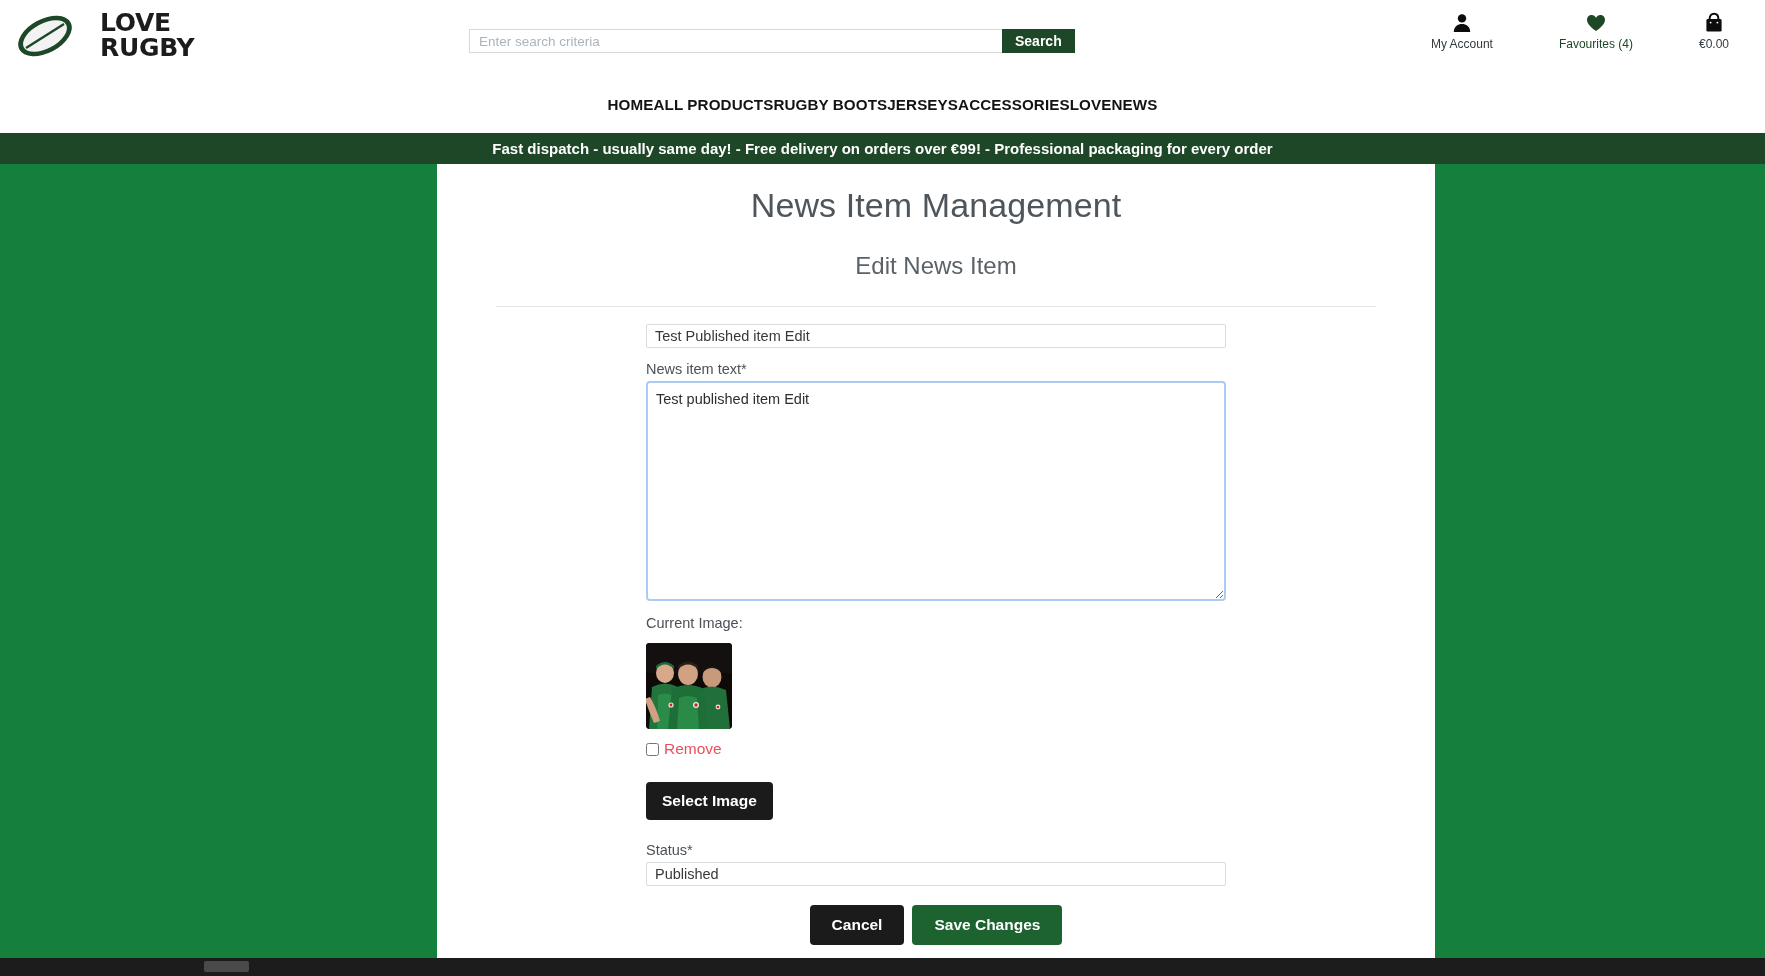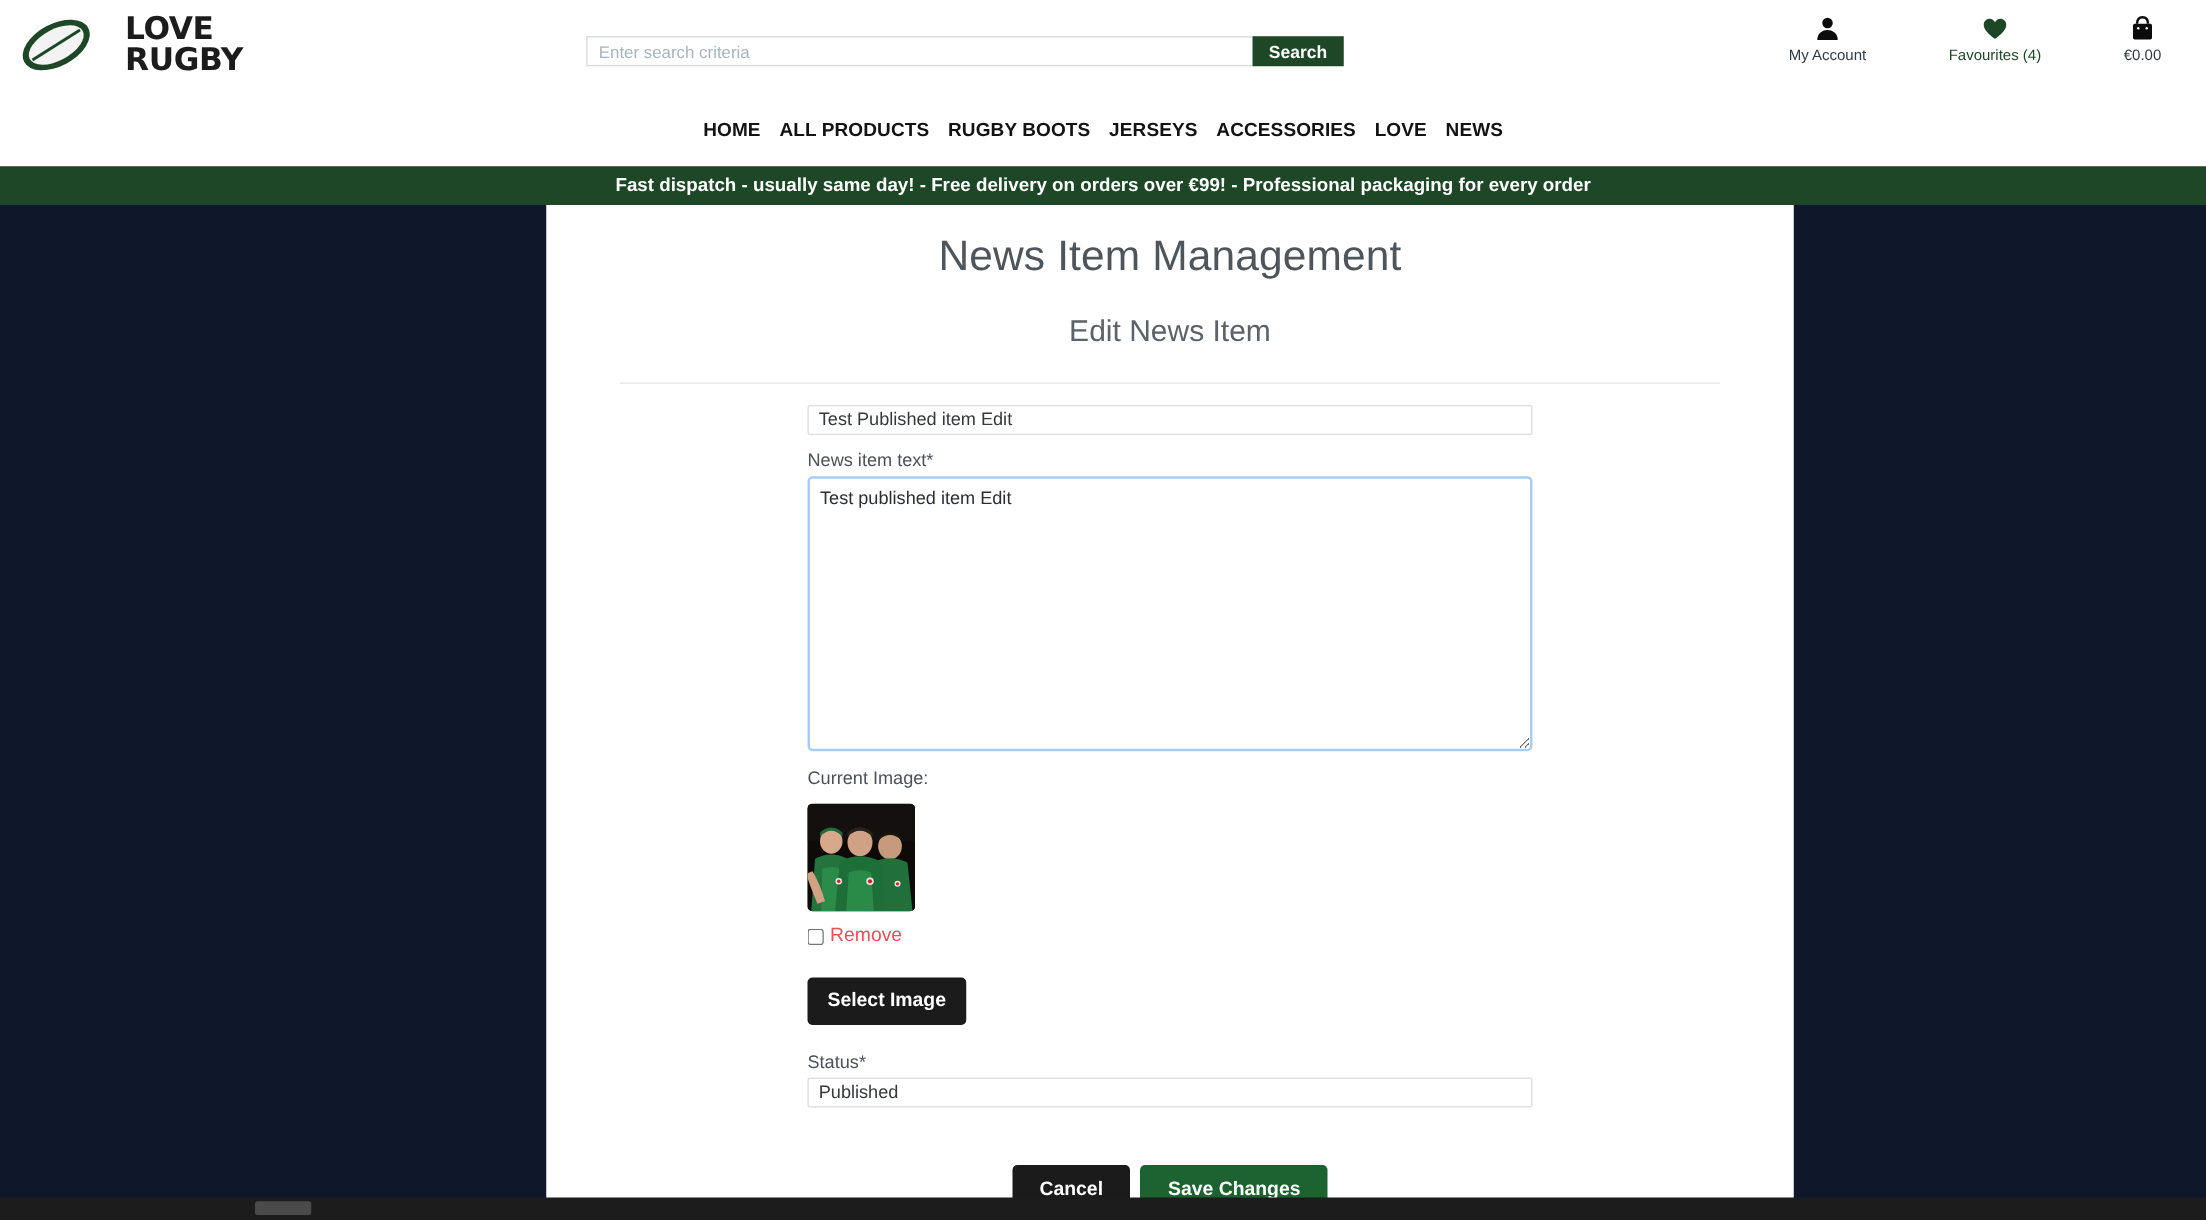--- a/index.html
+++ b/index.html
@@ -101,21 +101,20 @@
     white-space: nowrap;
   }
   .header-action.fav .hl { color: #1d4727; }
 
   .main-nav {
     position: absolute;
     left: 0; right: 0; top: 96px;
     display: flex;
     justify-content: center;
     align-items: baseline;
-    gap: 15px;
   }
   .nav-item {
     font-family: "Liberation Sans", sans-serif;
     font-weight: 700;
     font-size: 15.2px;
     color: #131313;
     text-decoration: none;
     cursor: pointer;
     white-space: nowrap;
     letter-spacing: 0.1px;
@@ -137,21 +136,21 @@
     font-size: 15px;
     color: #ffffff;
     white-space: nowrap;
   }
 
   
   .page-bg {
     position: relative;
     width: 100%;
     height: 812px;
-    background: #0f172a;
+    background: #15803d;
   }
   .content-card {
     position: absolute;
     left: 437px;
     top: 0;
     width: 998px;
     height: 812px;
     background: #ffffff;
   }
   .card-inner {
@@ -284,21 +283,20 @@
   .btn {
     border: none;
     border-radius: 4px;
     font-family: "Liberation Sans", sans-serif;
     font-weight: 700;
     font-size: 15.5px;
     color: #ffffff;
     padding: 11px 22px;
     cursor: pointer;
     white-space: nowrap;
-    margin-top: 27px;
   }
   .btn-cancel { background: #1b1b1b; }
   .btn-save { background: #1d6330; }
 
   
   .bottom-scrollbar {
     position: absolute;
     left: 0; bottom: 0;
     width: 100%;
     height: 18px;

